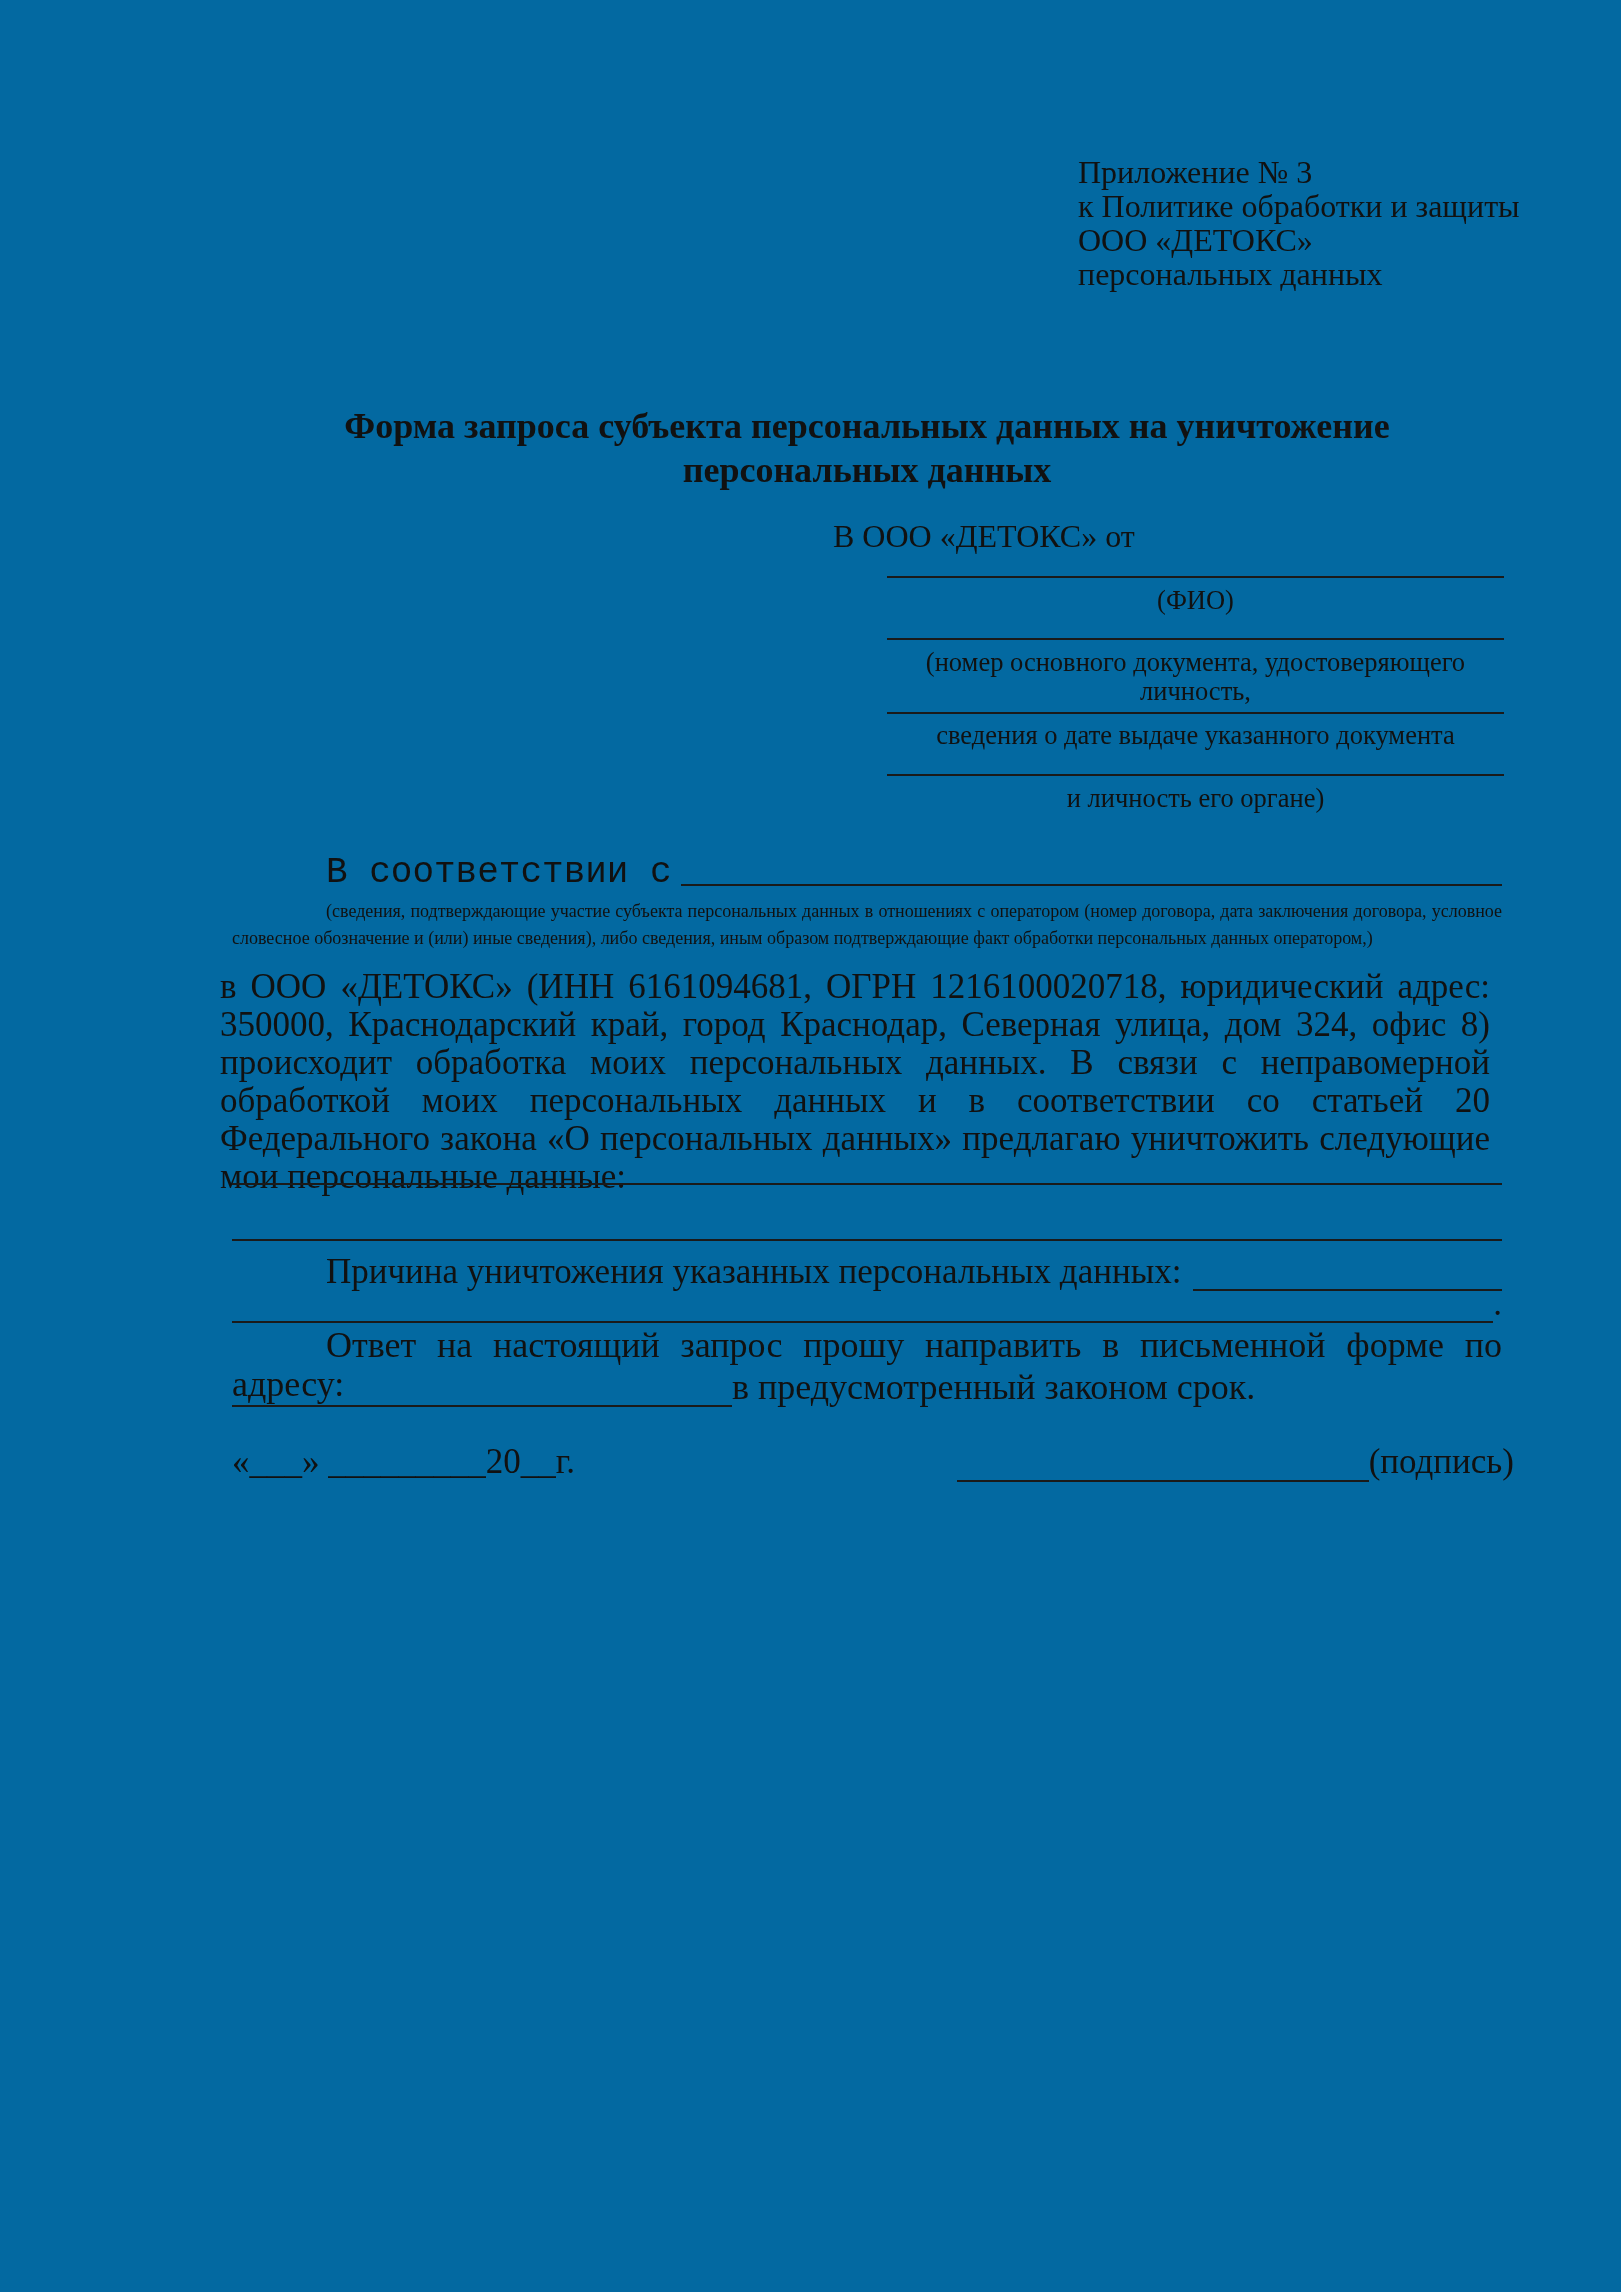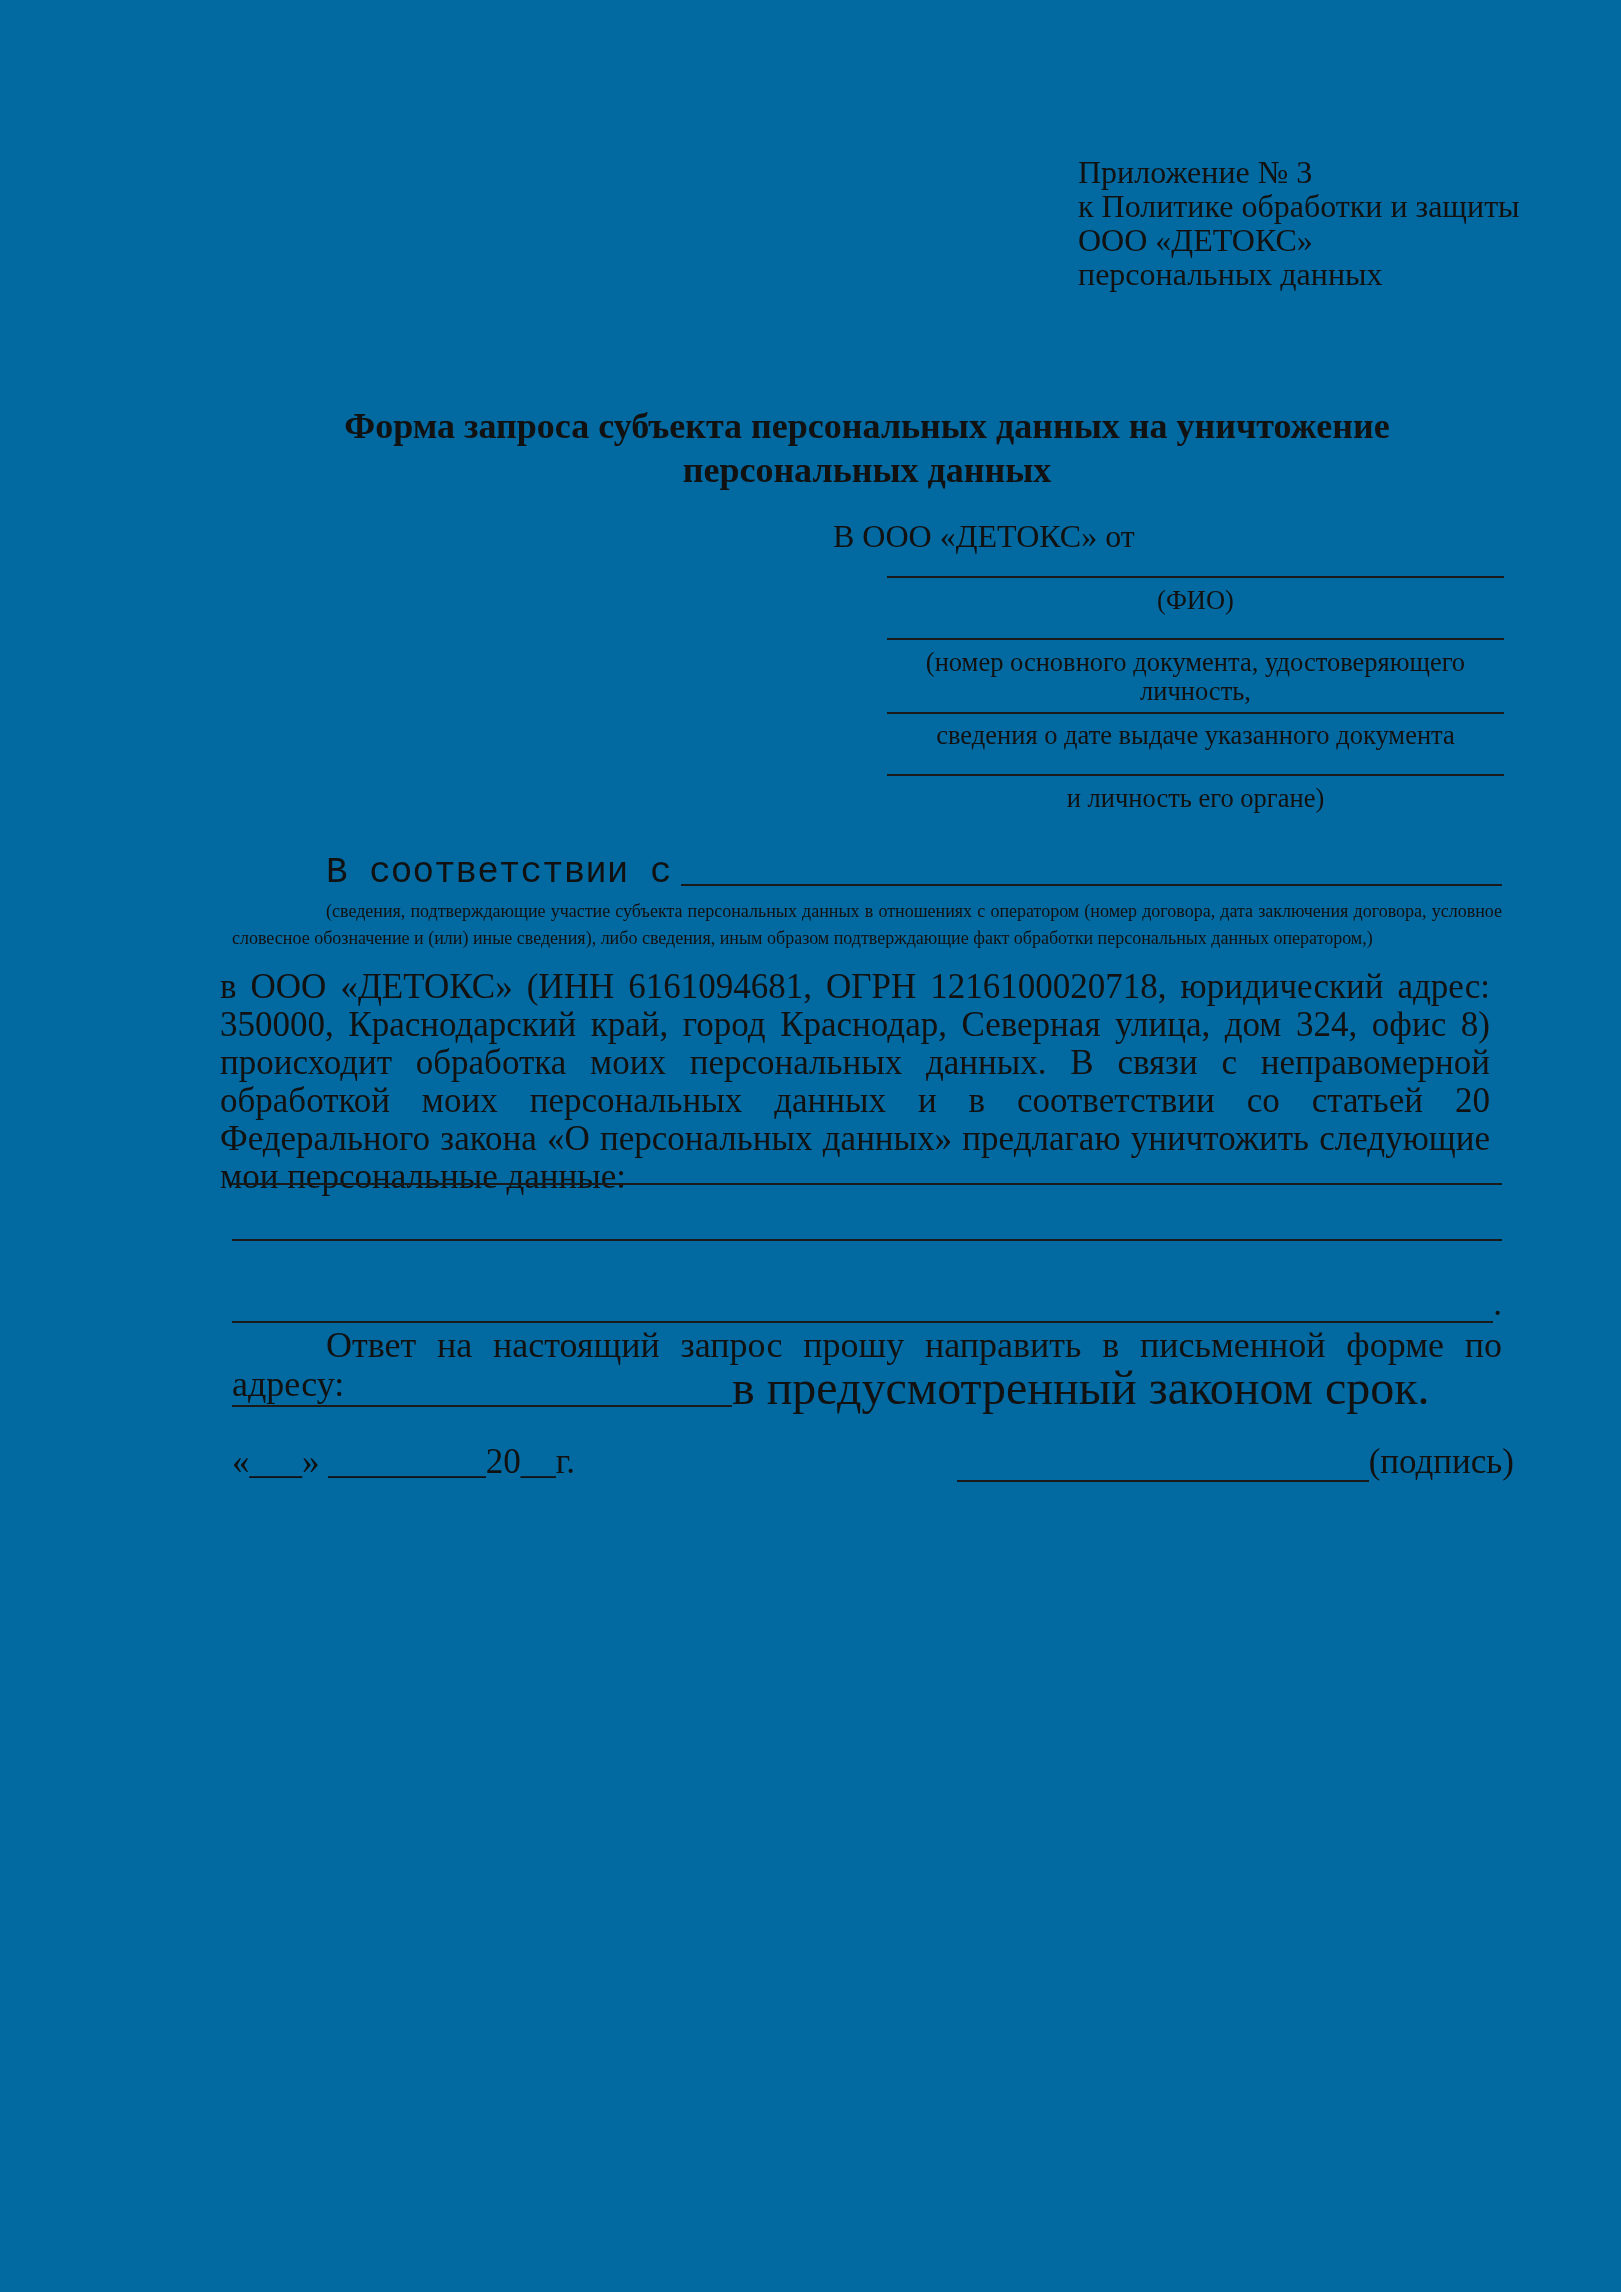--- a/index.html
+++ b/index.html
@@ -153,21 +153,21 @@
     text-indent: 94px;
   }
 
   
   .reply2-row {
     left: 232px;
     top: 1368px;
     width: 1270px;
     display: flex;
     align-items: flex-end;
-    font-size: 48px;
+    font-size: 36px;
     line-height: 39px;
   }
   .reply2-row .address-rule {
     flex: 0 0 500px;
     border-bottom: 2.9px solid #1a1a1a;
     height: 33px;
   }
   .reply2-row .tail { white-space: nowrap; }
 
   
@@ -227,20 +227,25 @@
     <span class="fill-rule"></span>
   </div>
 
   <div class="abs small-note">(сведения, подтверждающие участие субъекта персональных данных в отношениях с оператором (номер договора, дата заключения договора, условное словесное обозначение и (или) иные сведения), либо сведения, иным образом подтверждающие факт обработки персональных данных оператором,)</div>
 
   <div class="abs main-par">в ООО «ДЕТОКС» (ИНН 6161094681, ОГРН 1216100020718, юридический адрес: 350000, Краснодарский край, город Краснодар, Северная улица, дом 324, офис 8) происходит обработка моих персональных данных. В связи с неправомерной обработкой моих персональных данных и в соответствии со статьей 20 Федерального закона «О персональных данных» предлагаю уничтожить следующие мои персональные данные:</div>
 
   <div class="abs blank-rule blank1"></div>
   <div class="abs blank-rule blank2"></div>
 
+  <div class="abs reason-row">
+    <span class="indent-spacer"></span>
+    <span class="label">Причина уничтожения указанных персональных данных:</span>
+    <span class="fill-rule"></span>
+  </div>
 
   <div class="abs blank3-row">
     <span class="fill-rule"></span>
     <span>.</span>
   </div>
 
   <div class="abs reply-par">Ответ на настоящий запрос прошу направить в письменной форме по адресу:</div>
 
   <div class="abs reply2-row">
     <span class="address-rule"></span>

